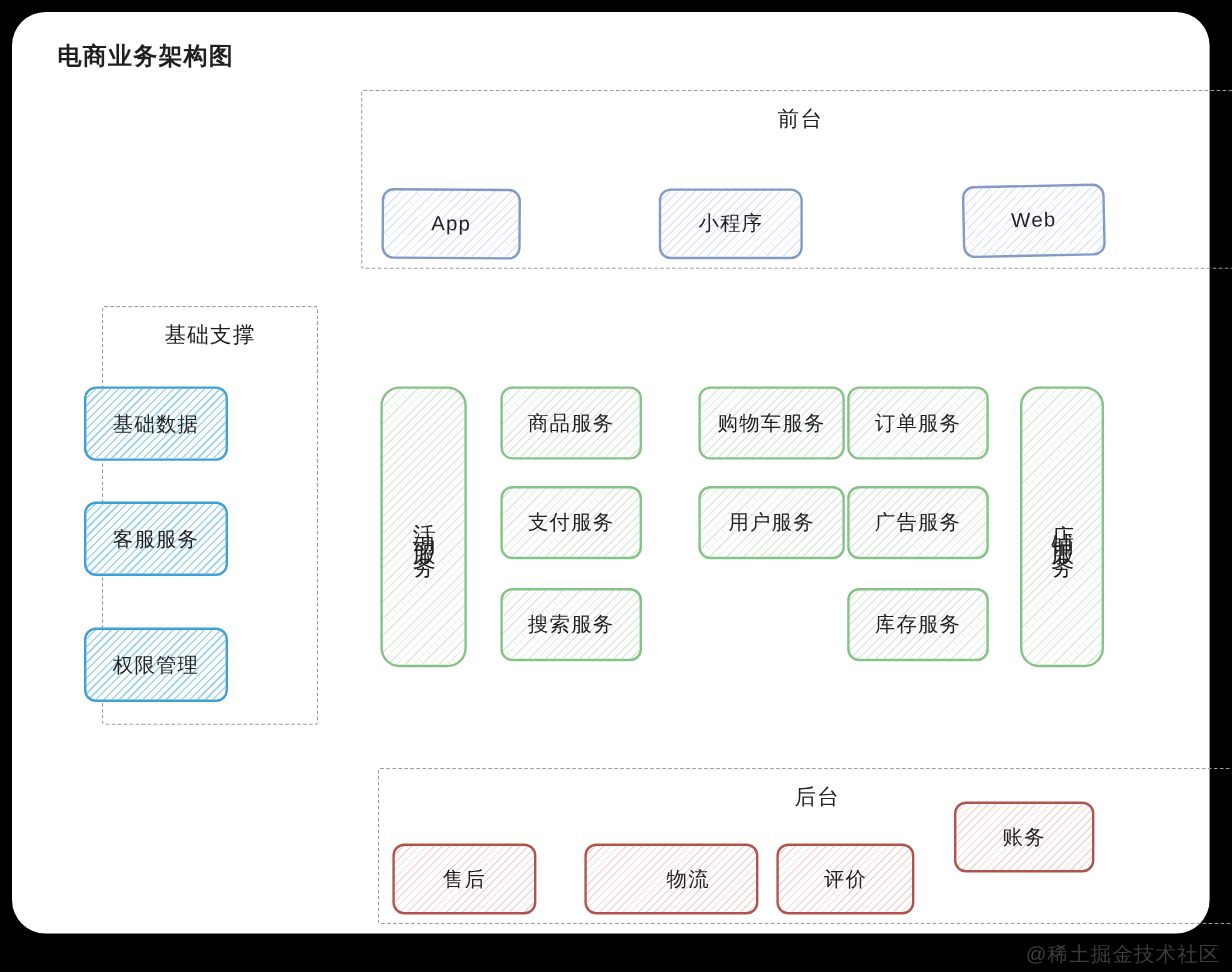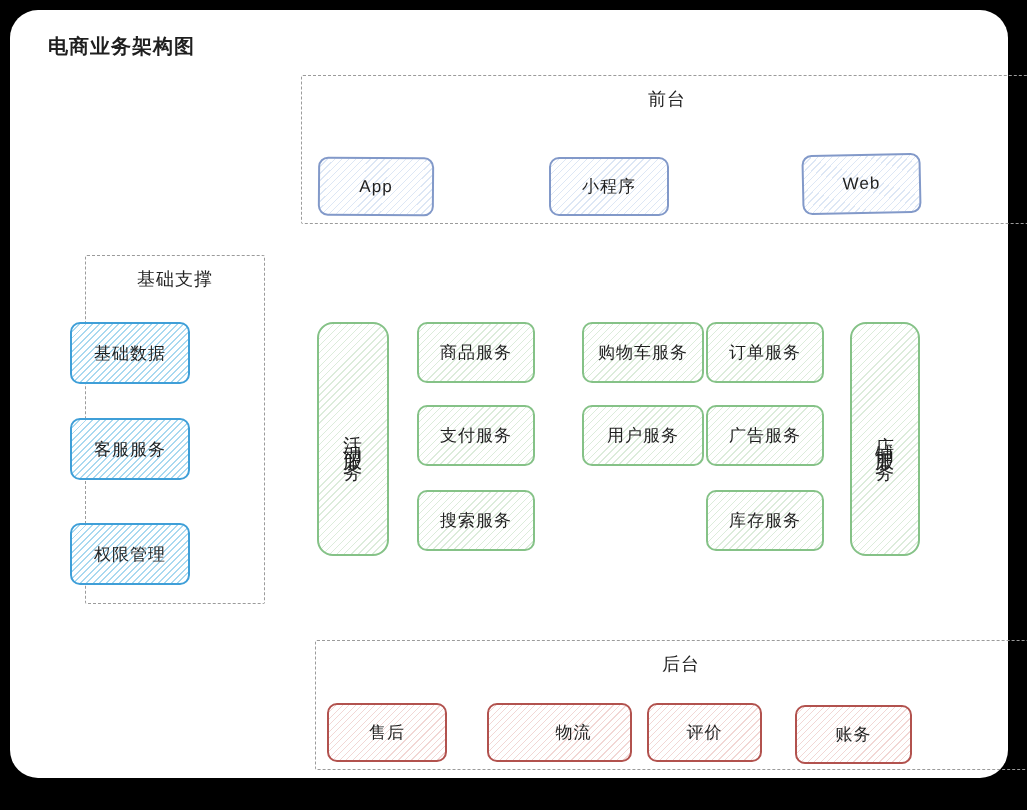--- a/index.html
+++ b/index.html
@@ -81,21 +81,21 @@
   .pos-shop    {left:840px;top:312px;width:66px;height:230px;border-radius:16px;}
   .vtext{
     writing-mode:vertical-rl;text-orientation:upright;
     letter-spacing:9px;font-size:19px;line-height:1;
   }
 
   
   .pos-back0{left:317px;top:693px;width:116px;height:55px;}
   .pos-back1{left:477px;top:693px;width:113px;height:55px;padding-left:28px;}
   .pos-back2{left:637px;top:693px;width:111px;height:55px;}
-  .pos-back3{left:785px;top:695px;width:113px;height:55px;}
+  .pos-back3{left:785px;top:658px;width:113px;height:55px;}
 
   .watermark{
     position:absolute;right:10px;bottom:3px;
     font-size:17px;color:var(--watermark-color,#3d3d3d);
     letter-spacing:1px;
   }
 </style>
 </head>
 <body>
 
@@ -136,13 +136,14 @@
     <div class="container c-backend">
       <div class="container-label">后台</div>
     </div>
     <div class="node n-red pos-back0">售后</div>
     <div class="node n-red pos-back1">物流</div>
     <div class="node n-red pos-back2">评价</div>
     <div class="node n-red pos-back3">账务</div>
 
   </div>
 
+  <div class="watermark">@稀土掘金技术社区</div>
 </div>
 
 </body></html>

